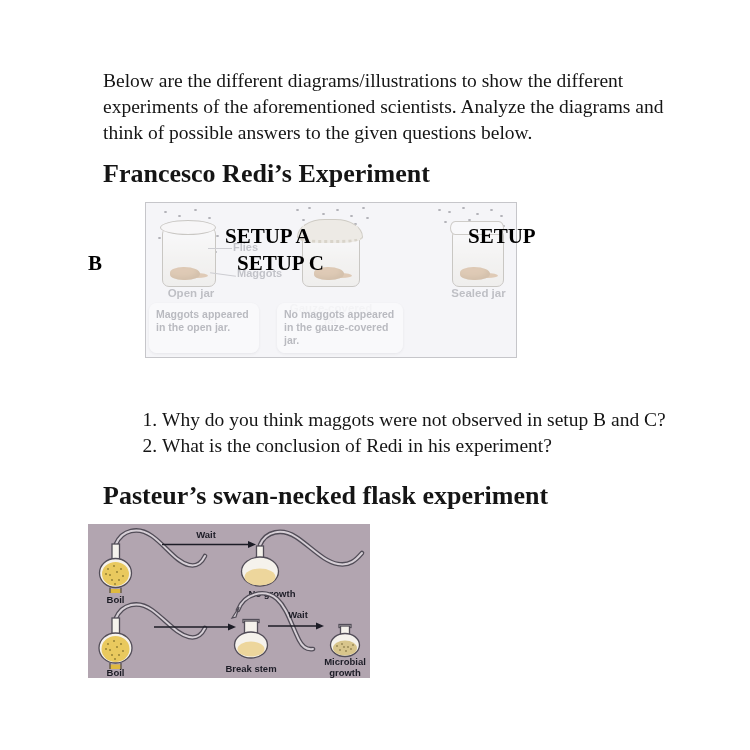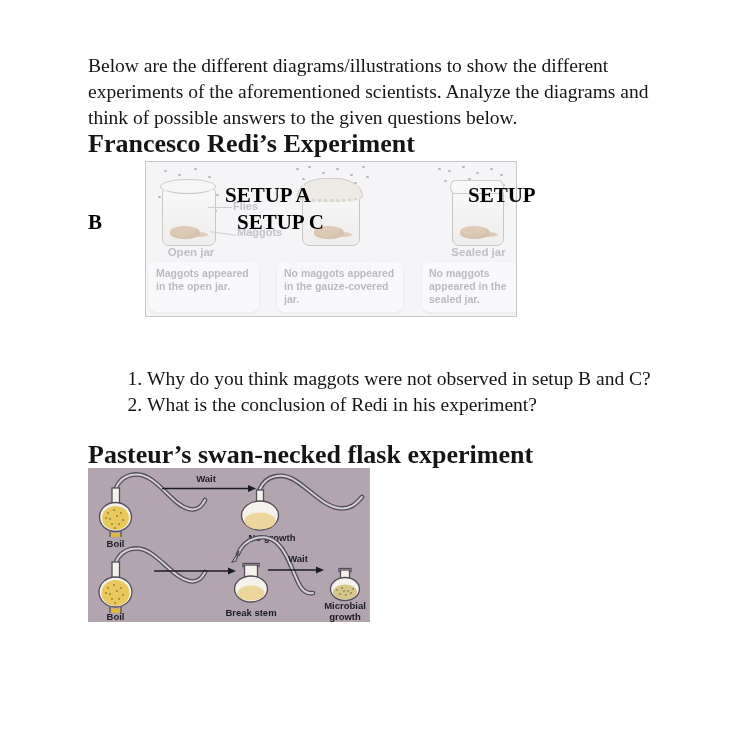--- a/index.html
+++ b/index.html
@@ -1,21 +1,21 @@
 <!DOCTYPE html>
 <html><head>
 <meta charset="utf-8">
 <style>
   html,body{margin:0;padding:0;}
   body{
     width:750px;height:750px;overflow:hidden;background:#ffffff;
     font-family:"Liberation Serif",serif;color:#151515;
   }
   .page{padding:53px 0 0 88px;position:relative;}
-  p,h3,ol{margin:0;}
+  p,h3,ol{margin:15px;}
   .intro{font-size:19.5px;line-height:26px;width:582px;}
   h3.doc-heading{font-size:26px;line-height:26px;font-weight:bold;}
 
   
   .redi-row{position:relative;height:158px;margin-top:4px;}
   .redi-figure{
     position:absolute;left:57px;top:0;width:370px;height:154px;
     border:1px solid #c6c6ca;background:#f5f5f8;overflow:hidden;
   }
   .ghost{position:absolute;inset:0;opacity:.42;}
@@ -110,21 +110,20 @@
         <div class="leader" style="left:64px;top:71px;width:26px;transform:rotate(8deg);"></div>
         <span class="annot" style="left:87px;top:38px;">Flies</span>
         <span class="annot" style="left:91px;top:64px;">Maggots</span>
 
         <span class="jar-label" style="left:10px;width:70px;">Open jar</span>
         <span class="jar-label" style="left:140px;width:90px;margin-top:15px;">Gauze-covered jar</span>
         <span class="jar-label" style="left:295px;width:75px;">Sealed jar</span>
 
         <div class="caption" style="left:3px;width:96px;">Maggots appeared in the open jar.</div>
         <div class="caption" style="left:131px;width:112px;">No maggots appeared in the gauze-covered jar.</div>
-        <div class="caption" style="left:276px;width:86px;">No maggots appeared in the sealed jar.</div>
       </div>
     </div>
 
     <span class="ov" style="left:137px;top:22px;">SETUP A</span>
     <span class="ov" style="left:380px;top:22px;">SETUP</span>
     <span class="ov" style="left:0px;top:49px;">B</span>
     <span class="ov" style="left:149px;top:49px;">SETUP C</span>
   </div>
 
   <ol class="questions q-redi">

